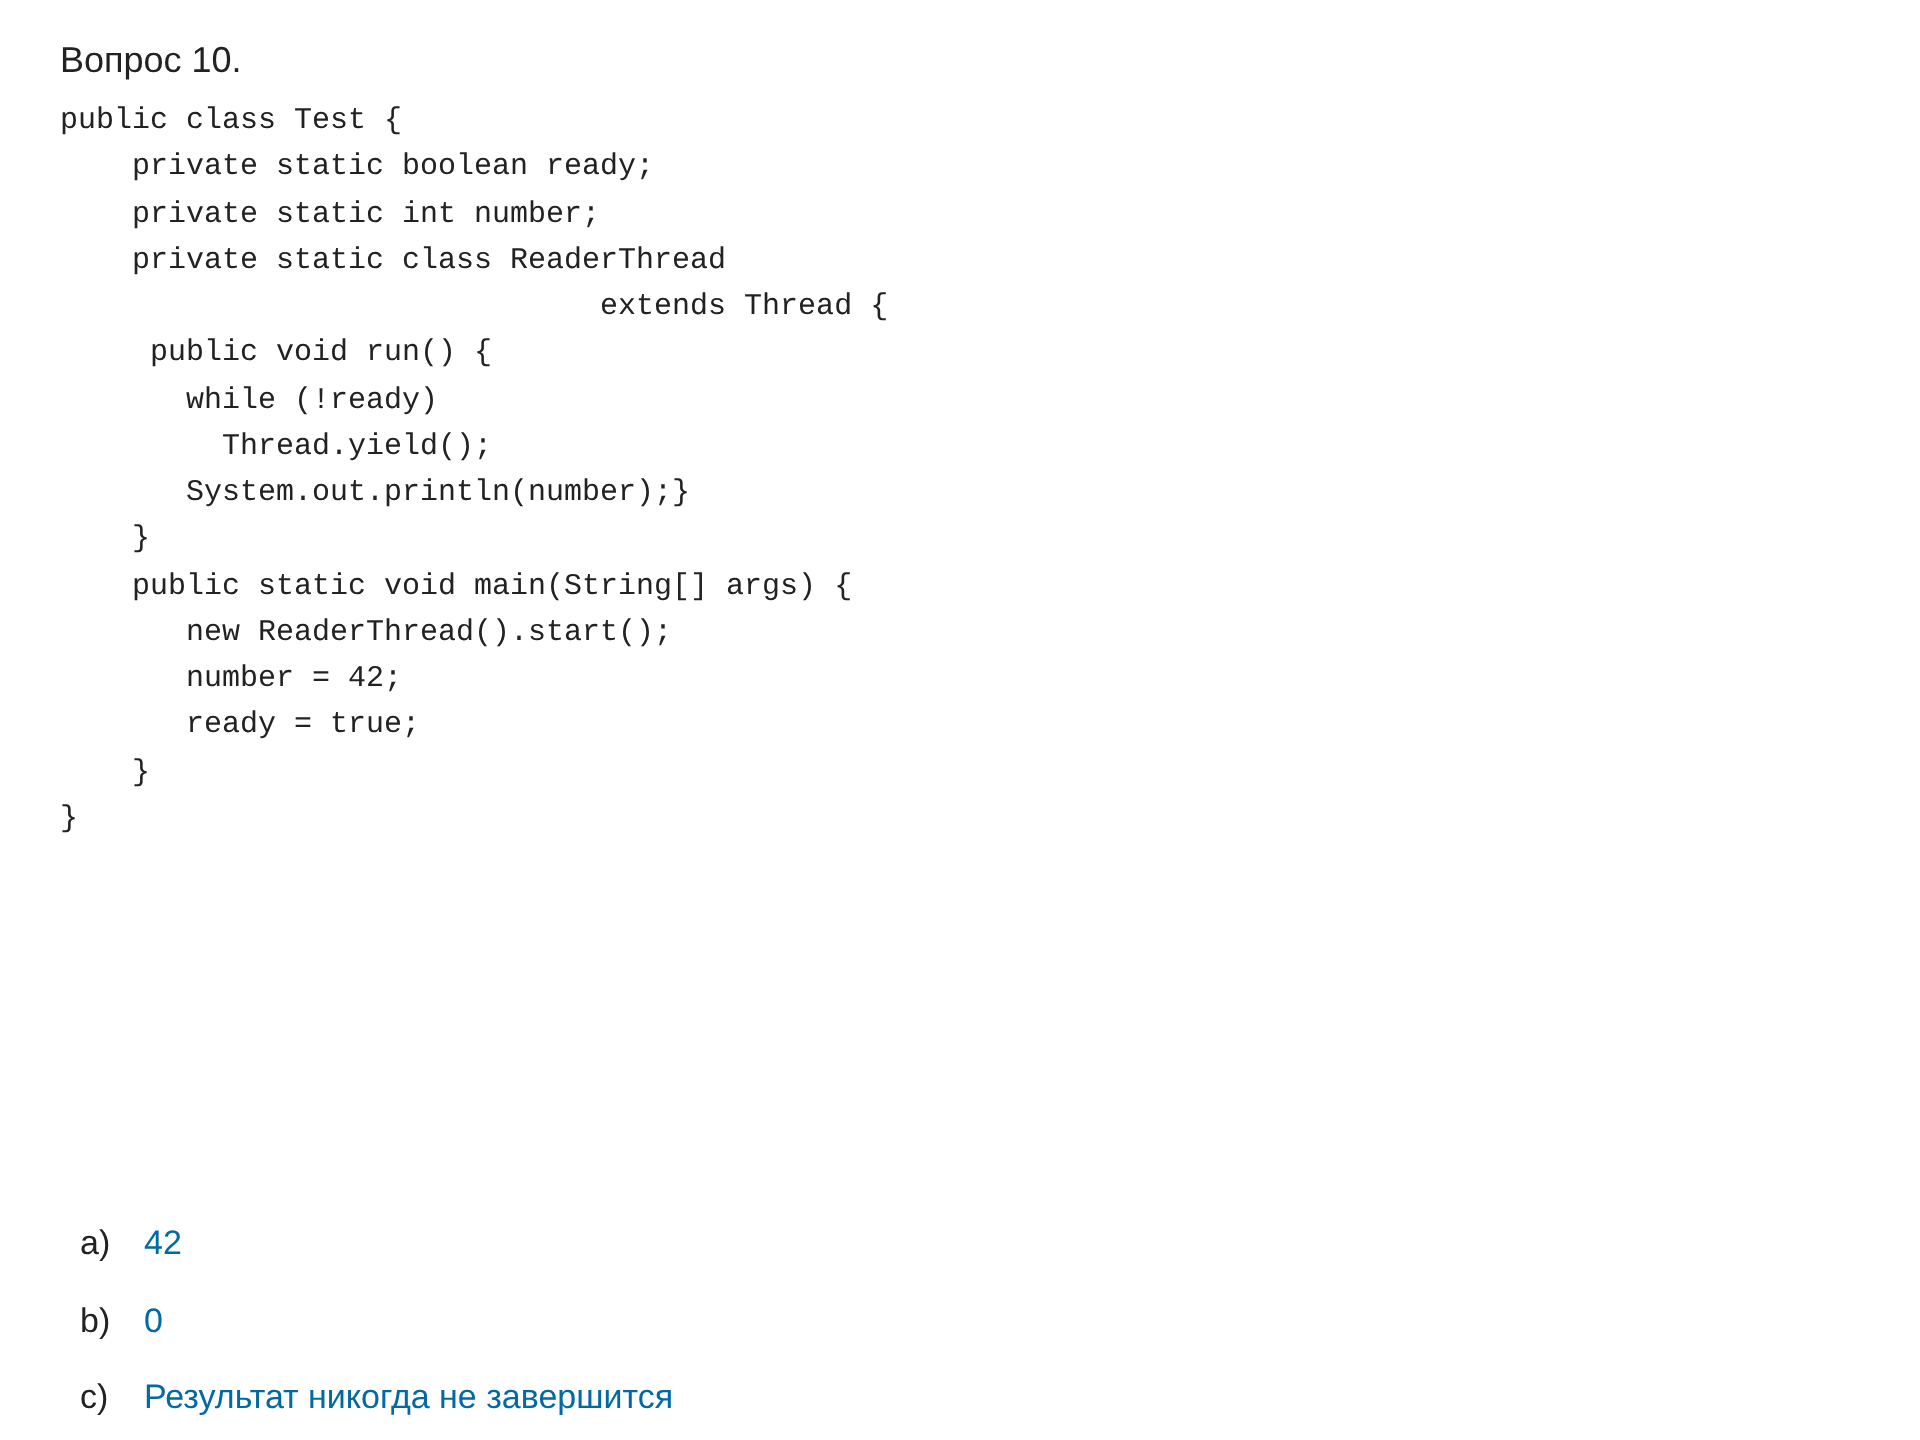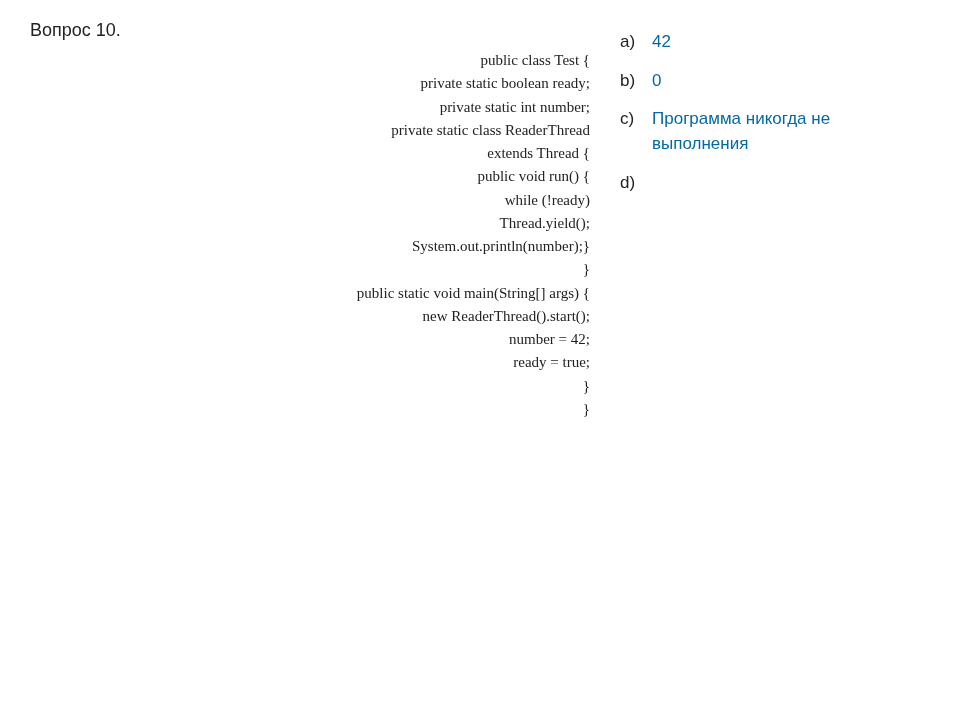--- a/index.html
+++ b/index.html
@@ -13,21 +13,21 @@
       height: 720px;
       background-color: #ffffff;
       font-family: Arial, sans-serif;
       overflow: hidden;
     }
 
     .container {
       width: 960px;
       height: 720px;
       display: flex;
-      flex-direction: row;
+      flex-direction: column;
       padding: 20px 30px;
     }
 
     .left-panel {
       flex: 0 0 580px;
       padding-right: 20px;
     }
 
     .right-panel {
       flex: 1;
@@ -35,26 +35,25 @@
     }
 
     .question-title {
       font-size: 18px;
       color: #222222;
       margin-bottom: 8px;
       font-family: Arial, sans-serif;
     }
 
     .code-block {
-      font-family: Liberation Serif, serif;
+      font-family: Liberation Mono, monospace;
       font-size: 15px;
       color: #222222;
       line-height: 1.55;
       white-space: pre;
-      text-align: right;
     }
 
     .answer-options {
       margin-top: 10px;
     }
 
     .answer-item {
       display: flex;
       flex-direction: row;
       margin-bottom: 14px;
@@ -103,20 +102,20 @@
     <div class="answer-item">
           <div class="answer-label">a)</div>
           <div class="answer-text">42</div>
         </div>
         <div class="answer-item">
           <div class="answer-label">b)</div>
           <div class="answer-text">0</div>
         </div>
         <div class="answer-item">
           <div class="answer-label">c)</div>
-          <div class="answer-text">Программа никогда не выполнения</div>
+          <div class="answer-text">Результат никогда не завершится</div>
         </div>
         <div class="answer-item">
           <div class="answer-label">d)</div>
         </div>
       </div>
   </div>
 </div>
 
 </body></html>

